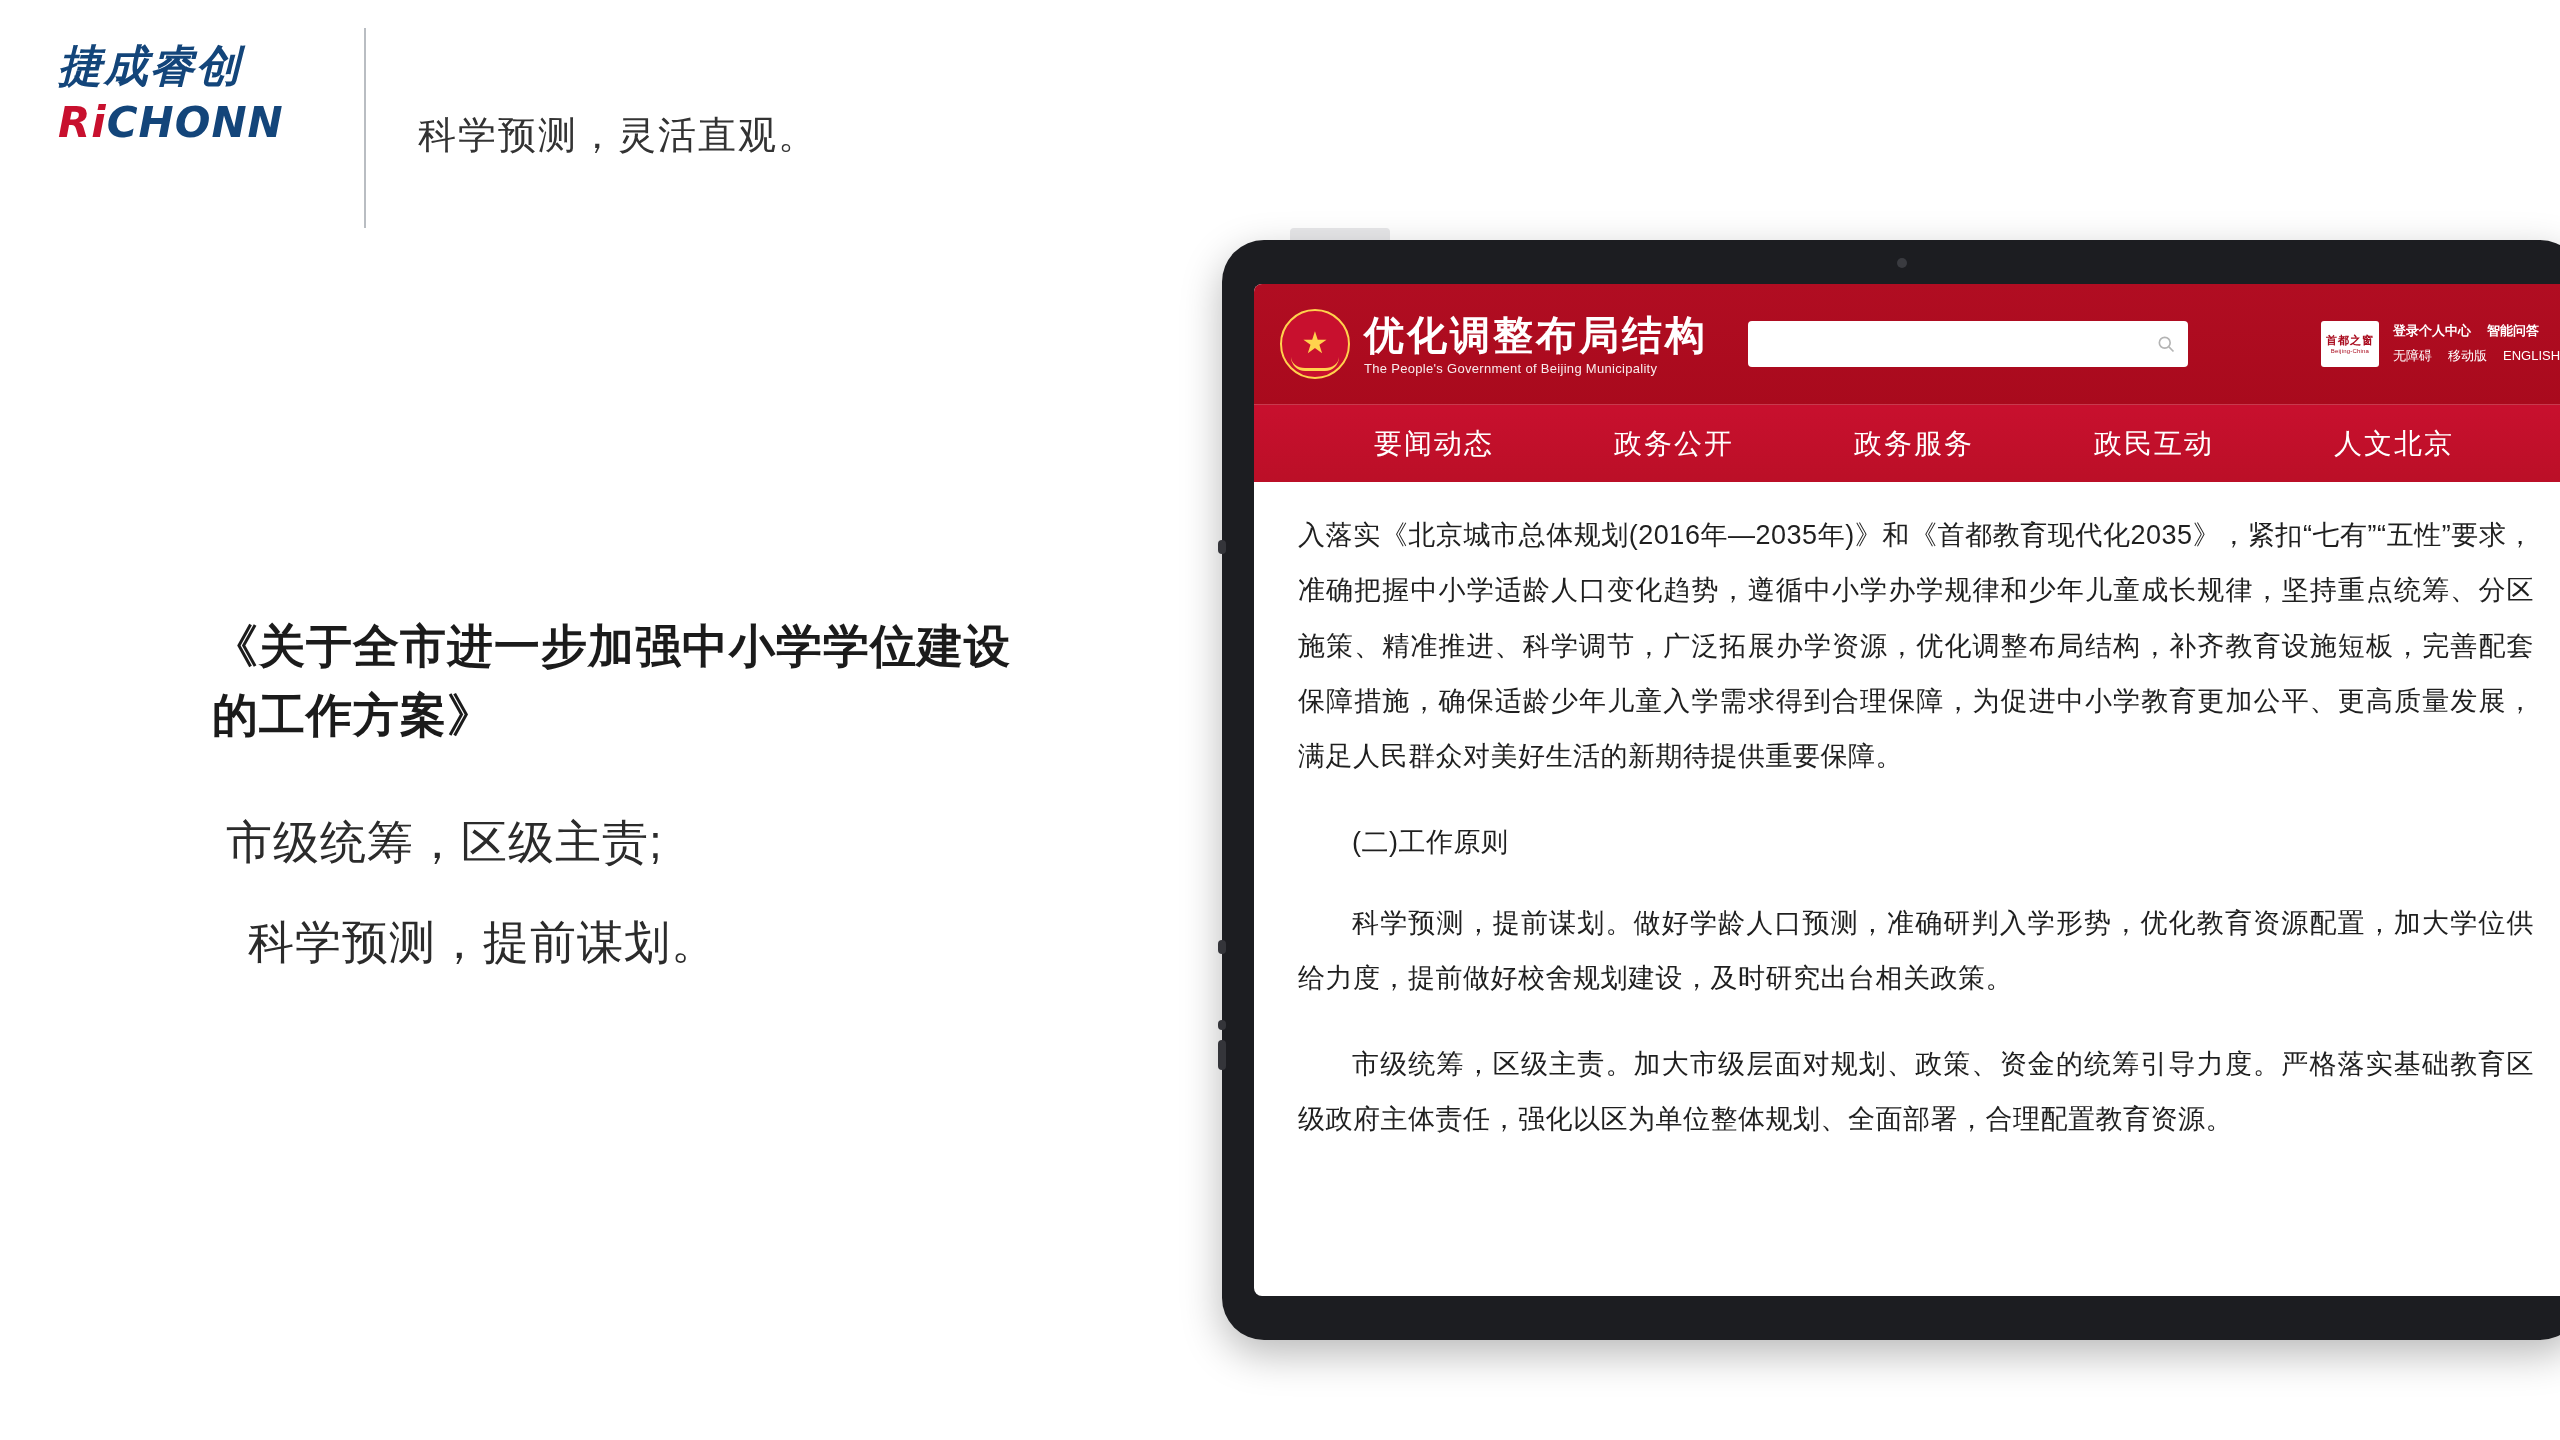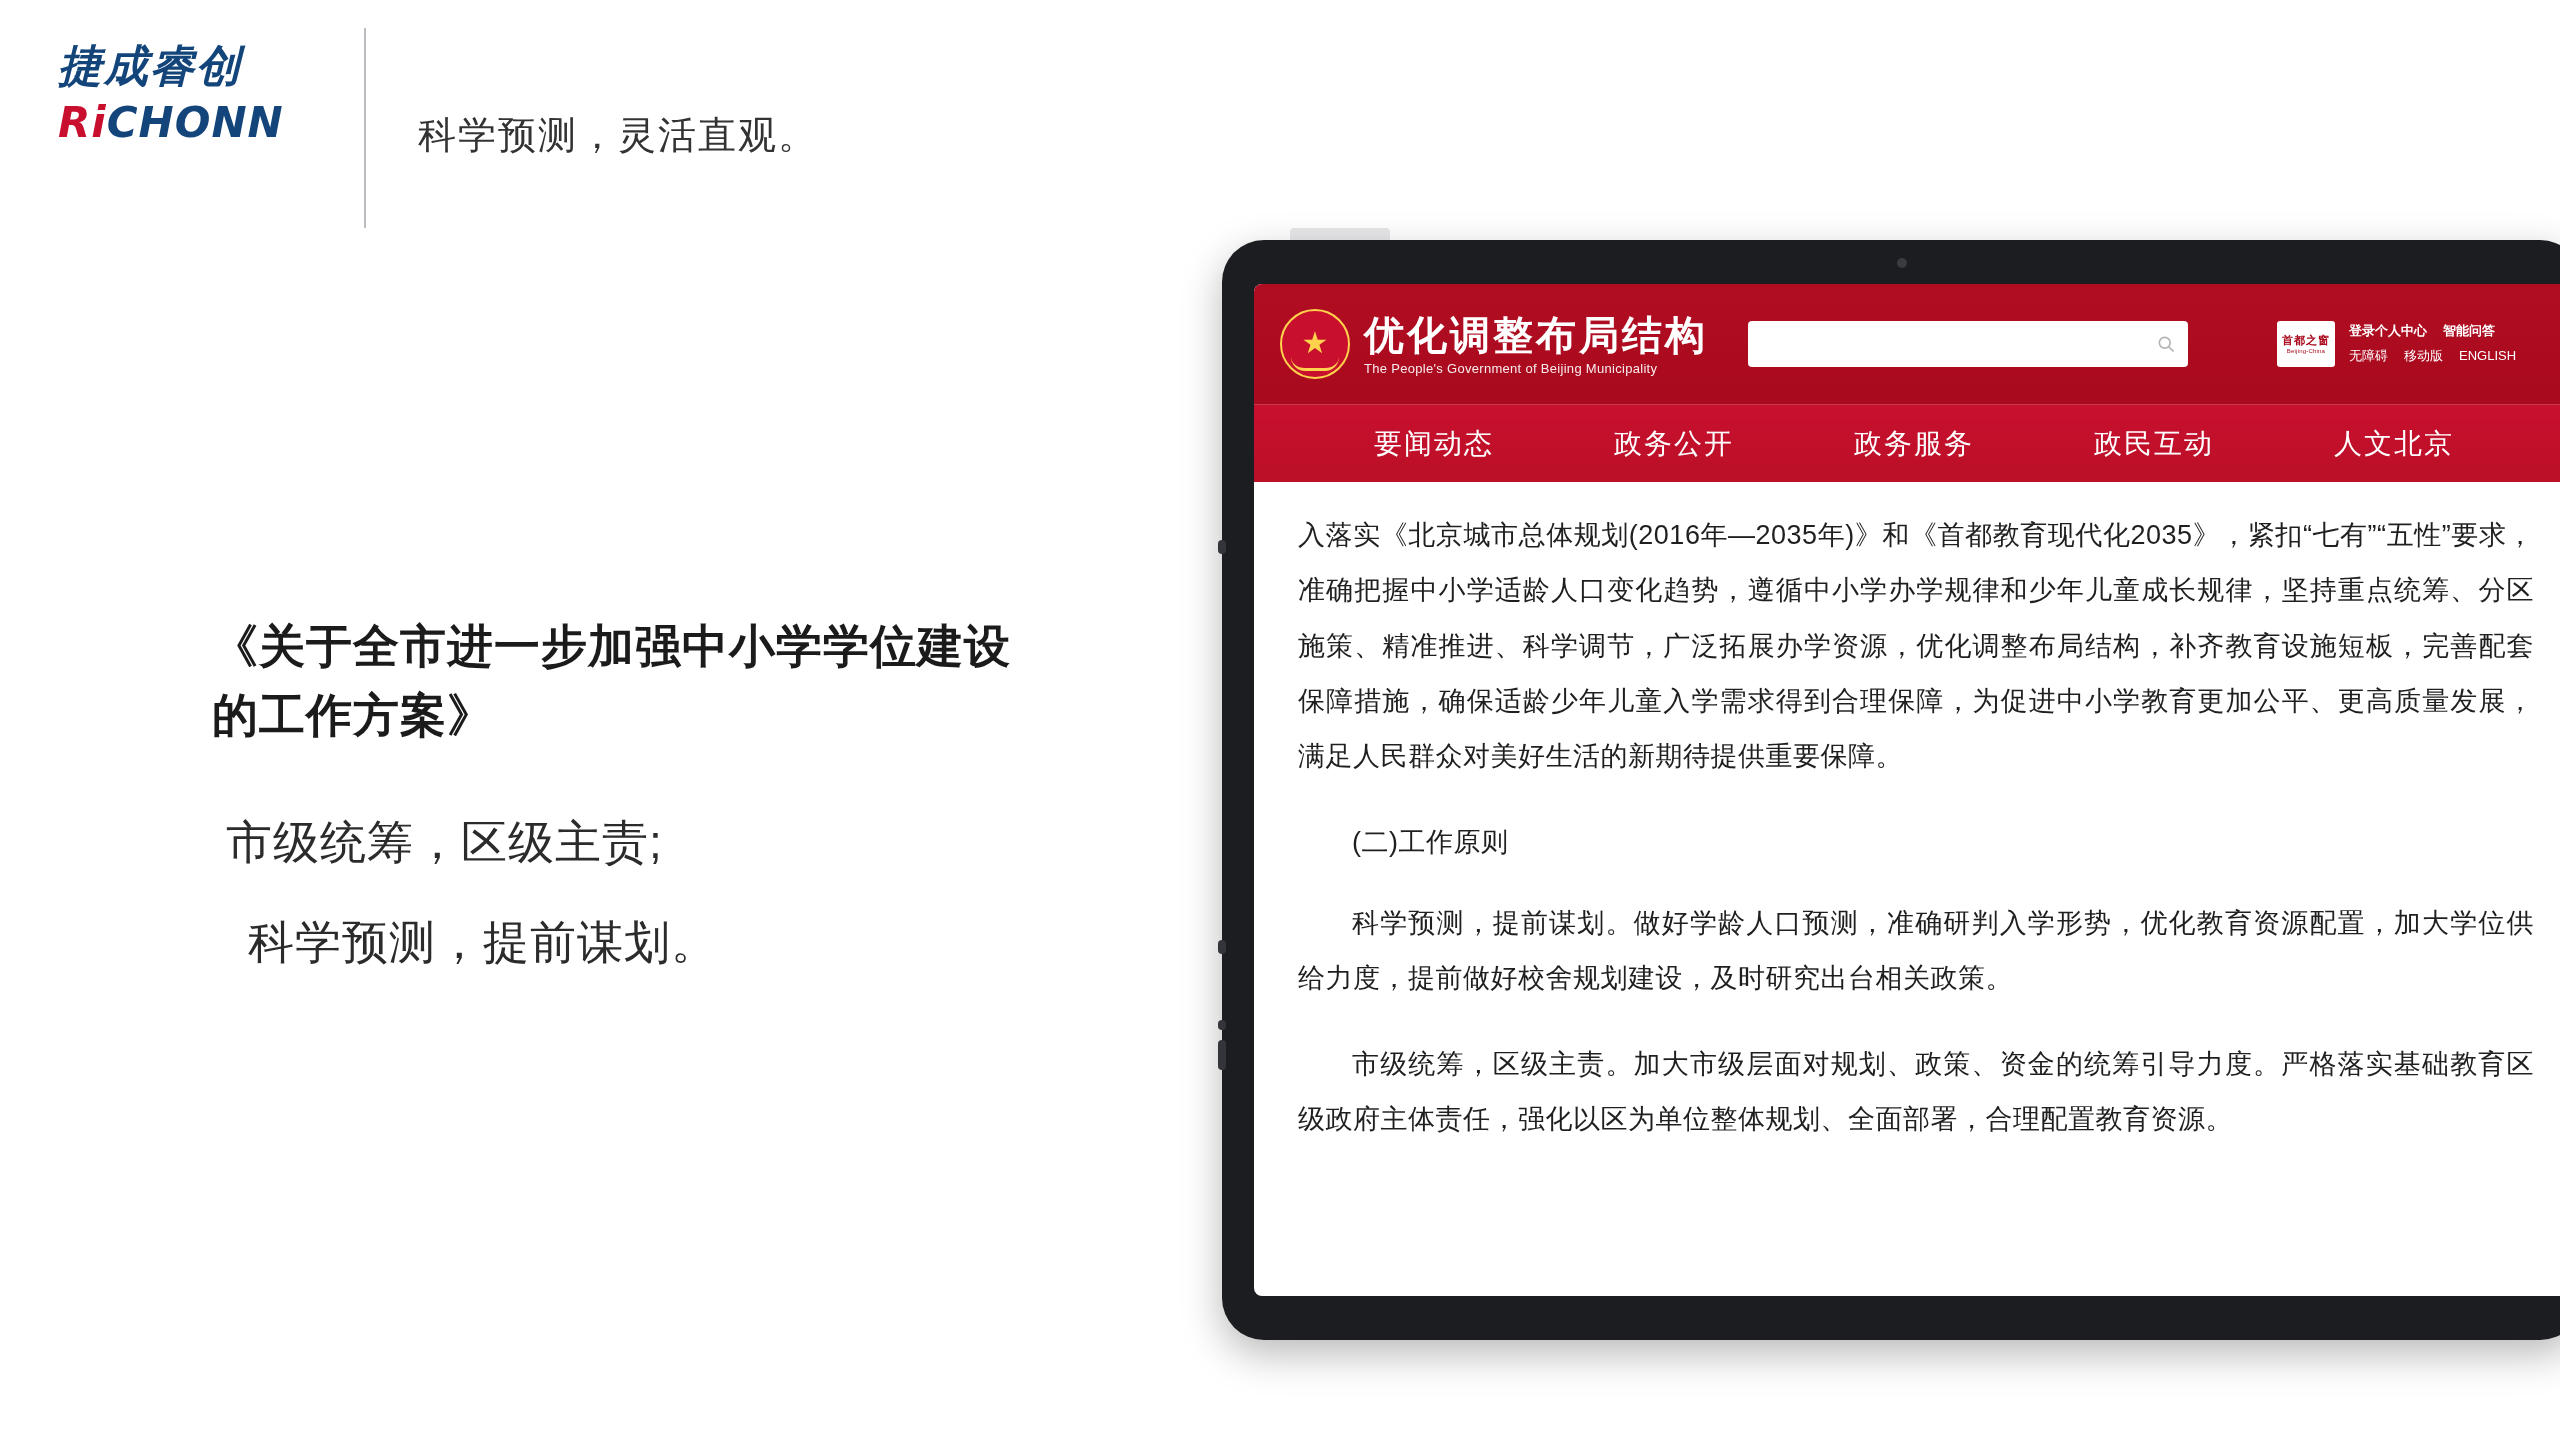--- a/index.html
+++ b/index.html
@@ -194,21 +194,21 @@
     color: #333;
     background: transparent;
     font-family: "Liberation Sans", sans-serif;
   }
   .search-icon {
     width: 20px; height: 20px;
     flex: 0 0 auto;
     opacity: 0.55;
   }
   .header-right {
-    margin-left: 62px;
+    margin-left: 106px;
     display: flex;
     align-items: center;
     gap: 14px;
     flex: 0 0 auto;
     padding-left: 27px;
   }
   .badge-beijing {
     width: 58px; height: 46px;
     background: #ffffff;
     border-radius: 3px;

